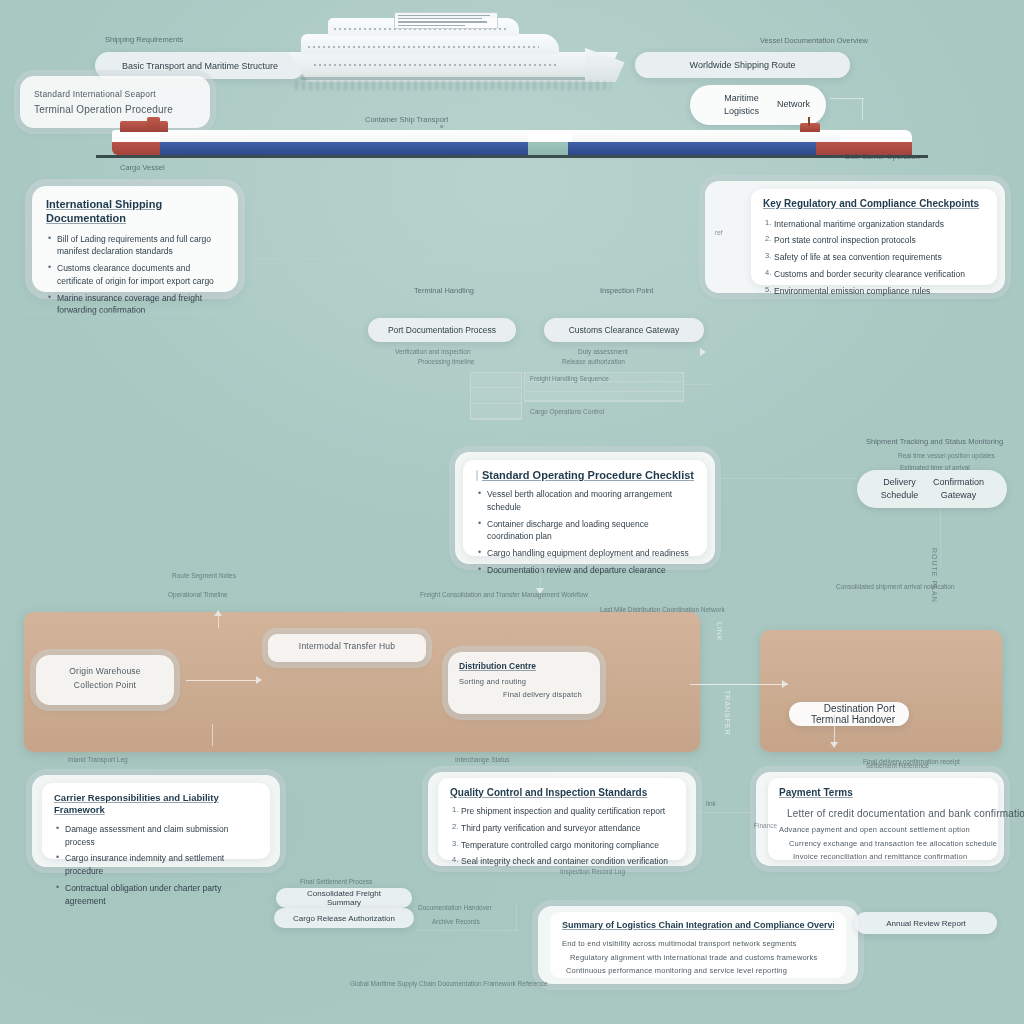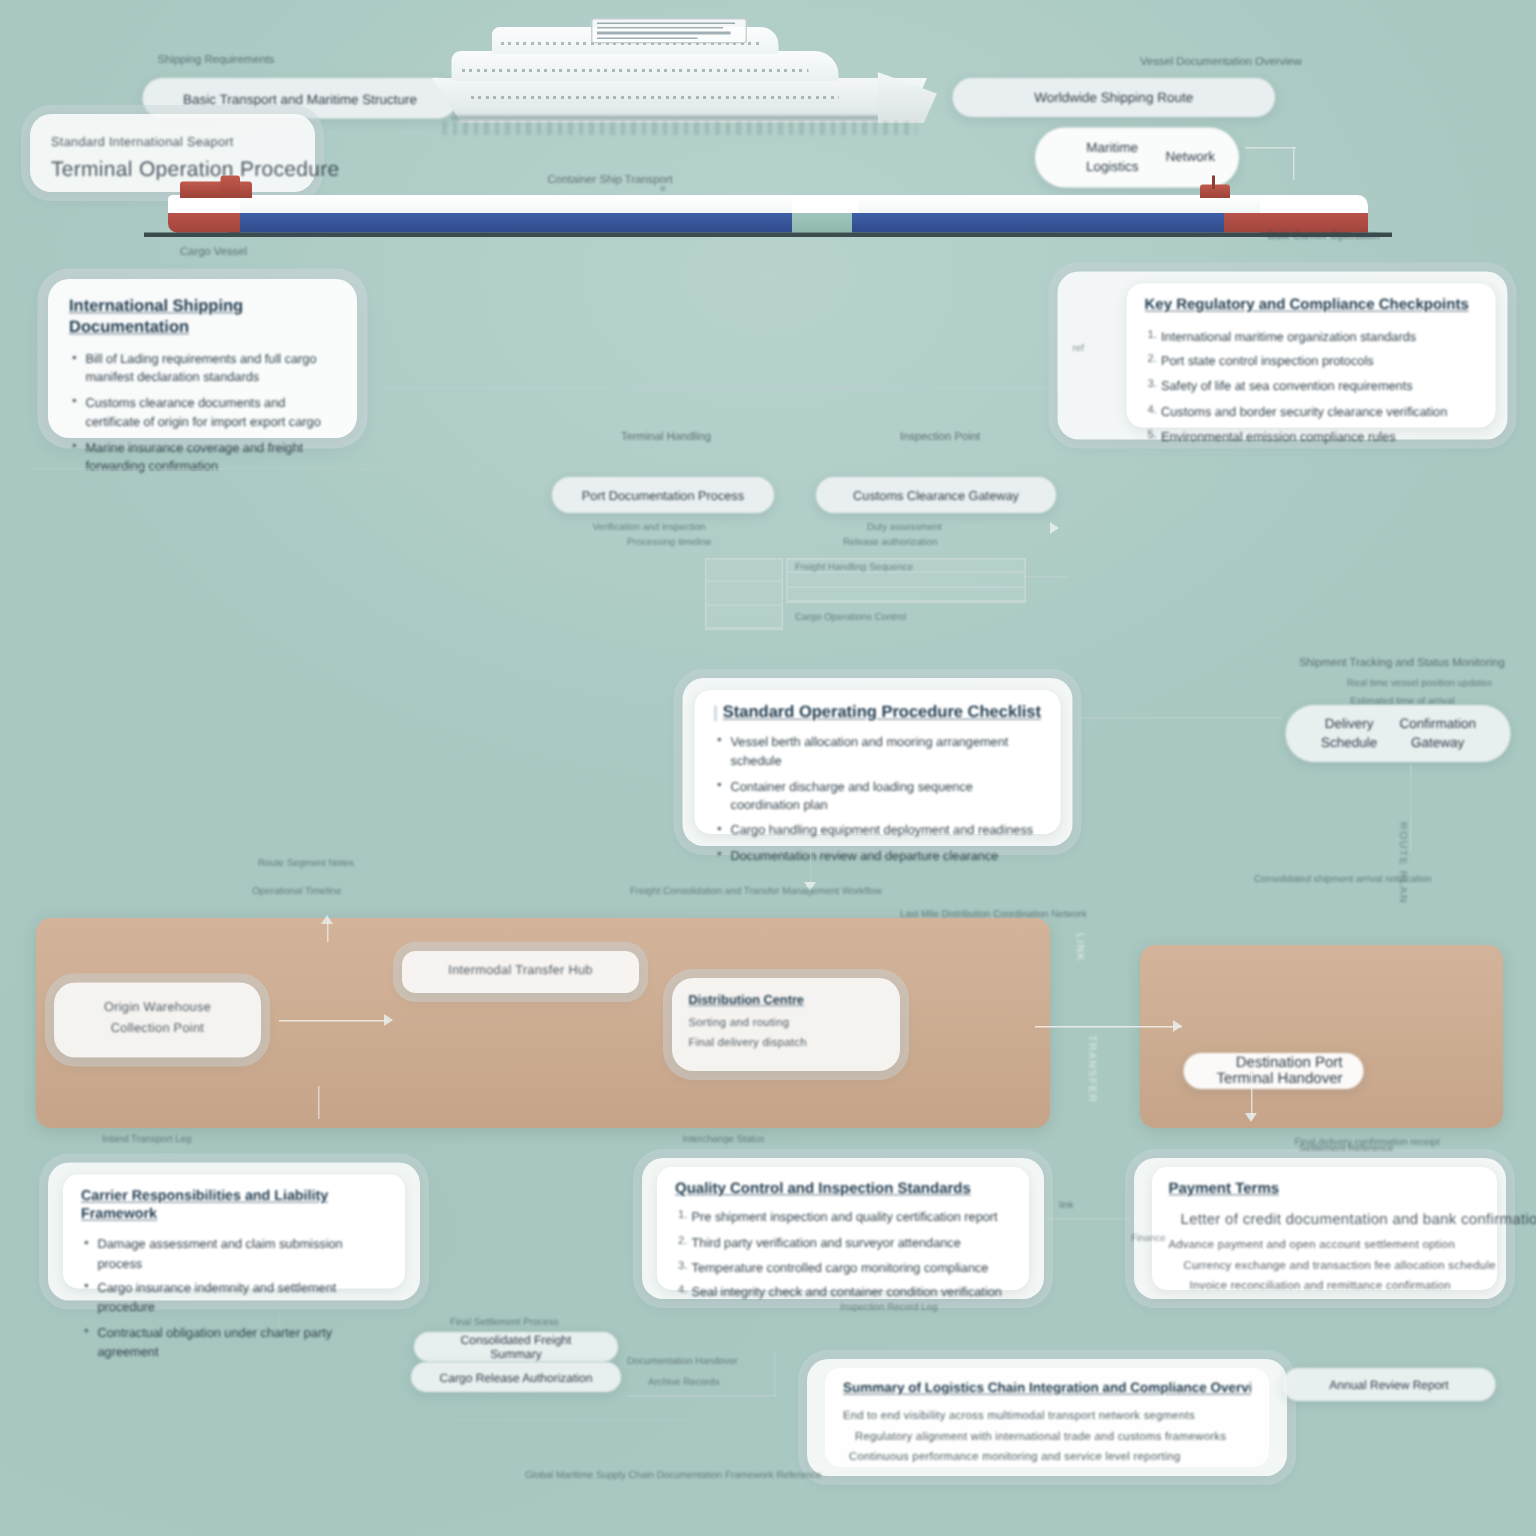--- a/index.html
+++ b/index.html
@@ -297,21 +297,21 @@
 
 <div id="stage">
   <div class="bg-wash"></div>
 
   <div class="cap" style="left:105px; top:35px;">Shipping Requirements</div>
 
   <div class="pill" style="left:95px; top:52px; width:210px; height:27px;">Basic Transport and Maritime Structure</div>
 
   <div class="card flat" style="left:20px; top:76px; width:190px; height:52px; padding:11px 14px;">
     <div class="pt" style="font-size:8.5px; line-height:1.7;">Standard International Seaport</div>
-    <div class="pt" style="font-size:14px; line-height:1.7;">Terminal Operation Procedure</div>
+    <div class="pt" style="font-size:10px; line-height:1.7;">Terminal Operation Procedure</div>
   </div>
 
   <div class="cruise" style="left:288px; top:4px; width:330px; height:78px;">
     <div class="hull"></div>
     <div class="hull-stripe"></div>
     <div class="deck1"></div>
     <div class="deck2"></div>
     <div class="window-row" style="left:14%; bottom:52px; width:52%;"></div>
     <div class="window-row" style="left:6%; bottom:34px; width:70%;"></div>
     <div class="window-row" style="left:8%; bottom:16px; width:74%;"></div>
@@ -460,21 +460,21 @@
   <div class="conn h" style="left:186px; top:680px; width:72px; background:rgba(248,244,240,0.8);"></div>
   <div class="arrow-r" style="left:256px; top:676px;"></div>
 
   <div class="card flat" style="left:268px; top:634px; width:158px; height:28px; padding:7px 10px; text-align:center; border-radius:9px;">
     <div class="pt" style="font-size:8.5px;">Intermodal Transfer Hub</div>
   </div>
 
   <div class="card flat" style="left:448px; top:652px; width:152px; height:62px; padding:9px 11px;">
     <div class="card-title" style="font-size:8.5px; margin-bottom:5px;">Distribution Centre</div>
     <div class="pt" style="font-size:7.5px; line-height:1.7;">Sorting and routing</div>
-    <div class="pt" style="font-size:7.5px; line-height:1.7;">Final delivery dispatch</div>
+    <div class="pt" style="font-size:7.5px; line-height:1.7;margin-left:44px;">Final delivery dispatch</div>
   </div>
 
   <div class="conn v" style="left:218px; top:612px; height:16px; background:rgba(248,244,240,0.65);"></div>
   <div class="arrow-u" style="left:214px; top:610px;"></div>
   <div class="conn v" style="left:212px; top:724px; height:22px; background:rgba(248,244,240,0.6);"></div>
 
   <div class="cap tiny" style="left:68px; top:756px;">Inland Transport Leg</div>
   <div class="cap tiny" style="left:455px; top:756px;">Interchange Status</div>
 
   <div class="vert-text" style="left:716px; top:622px;">LINK</div>

